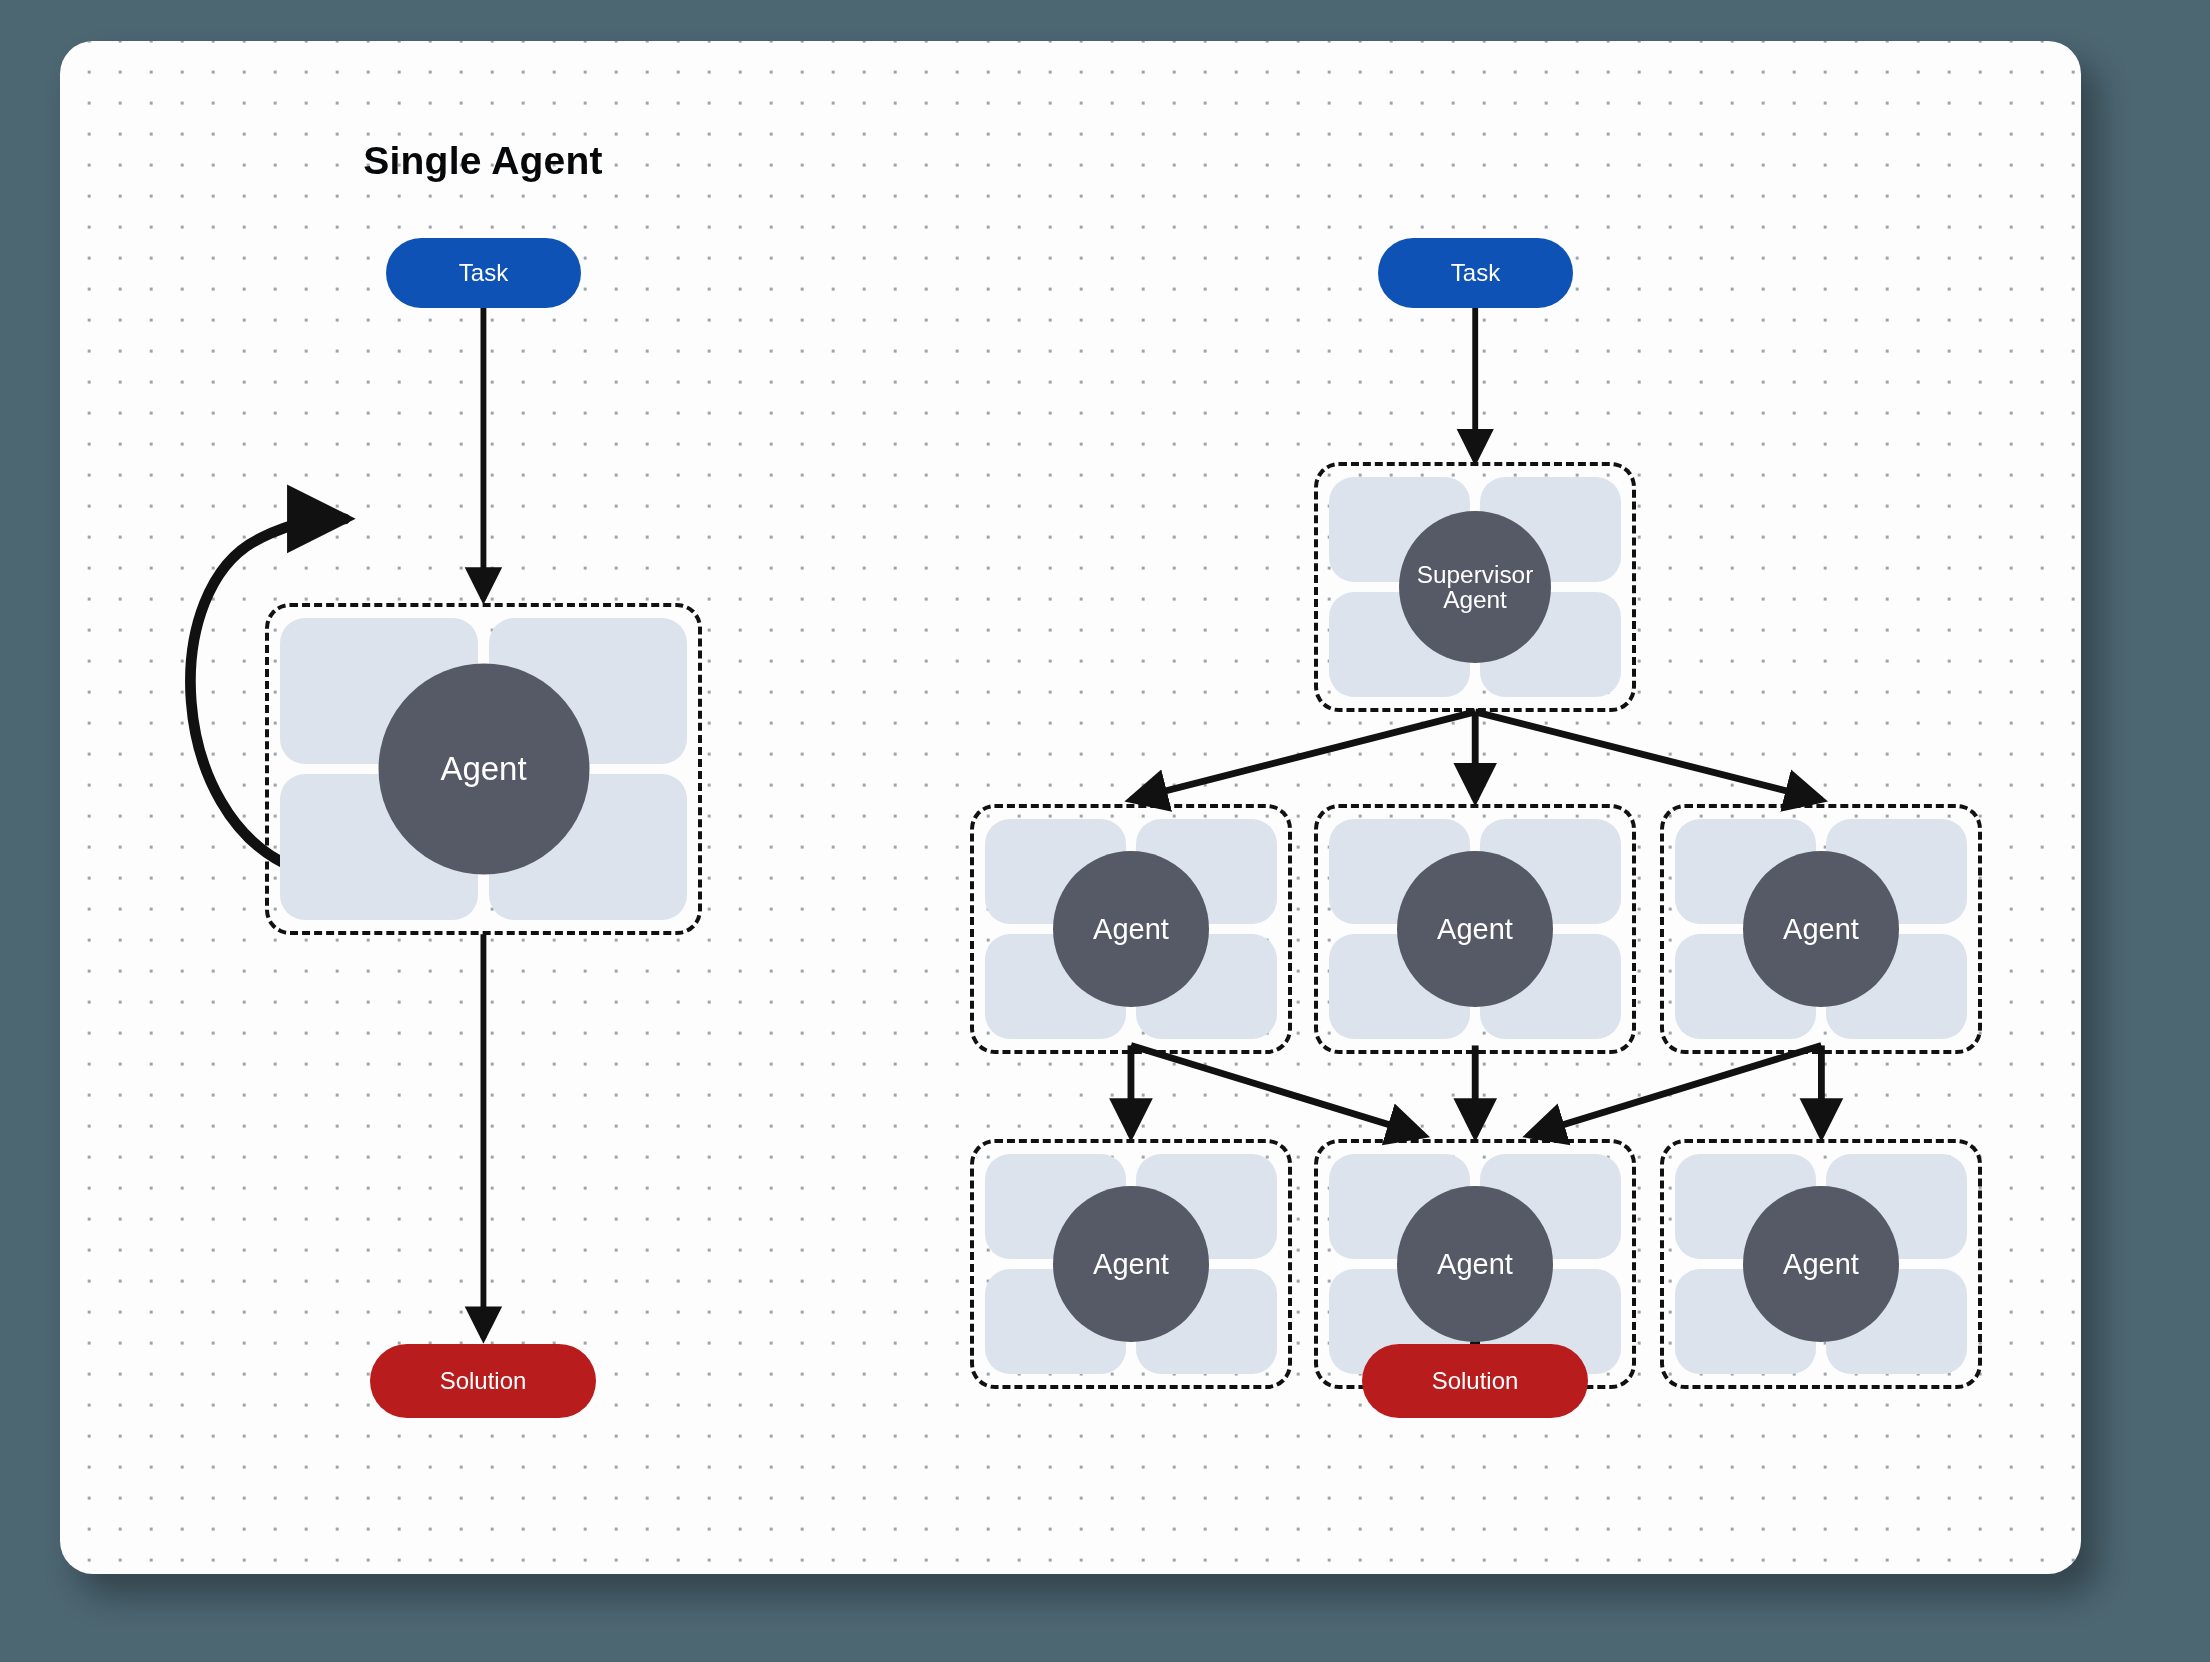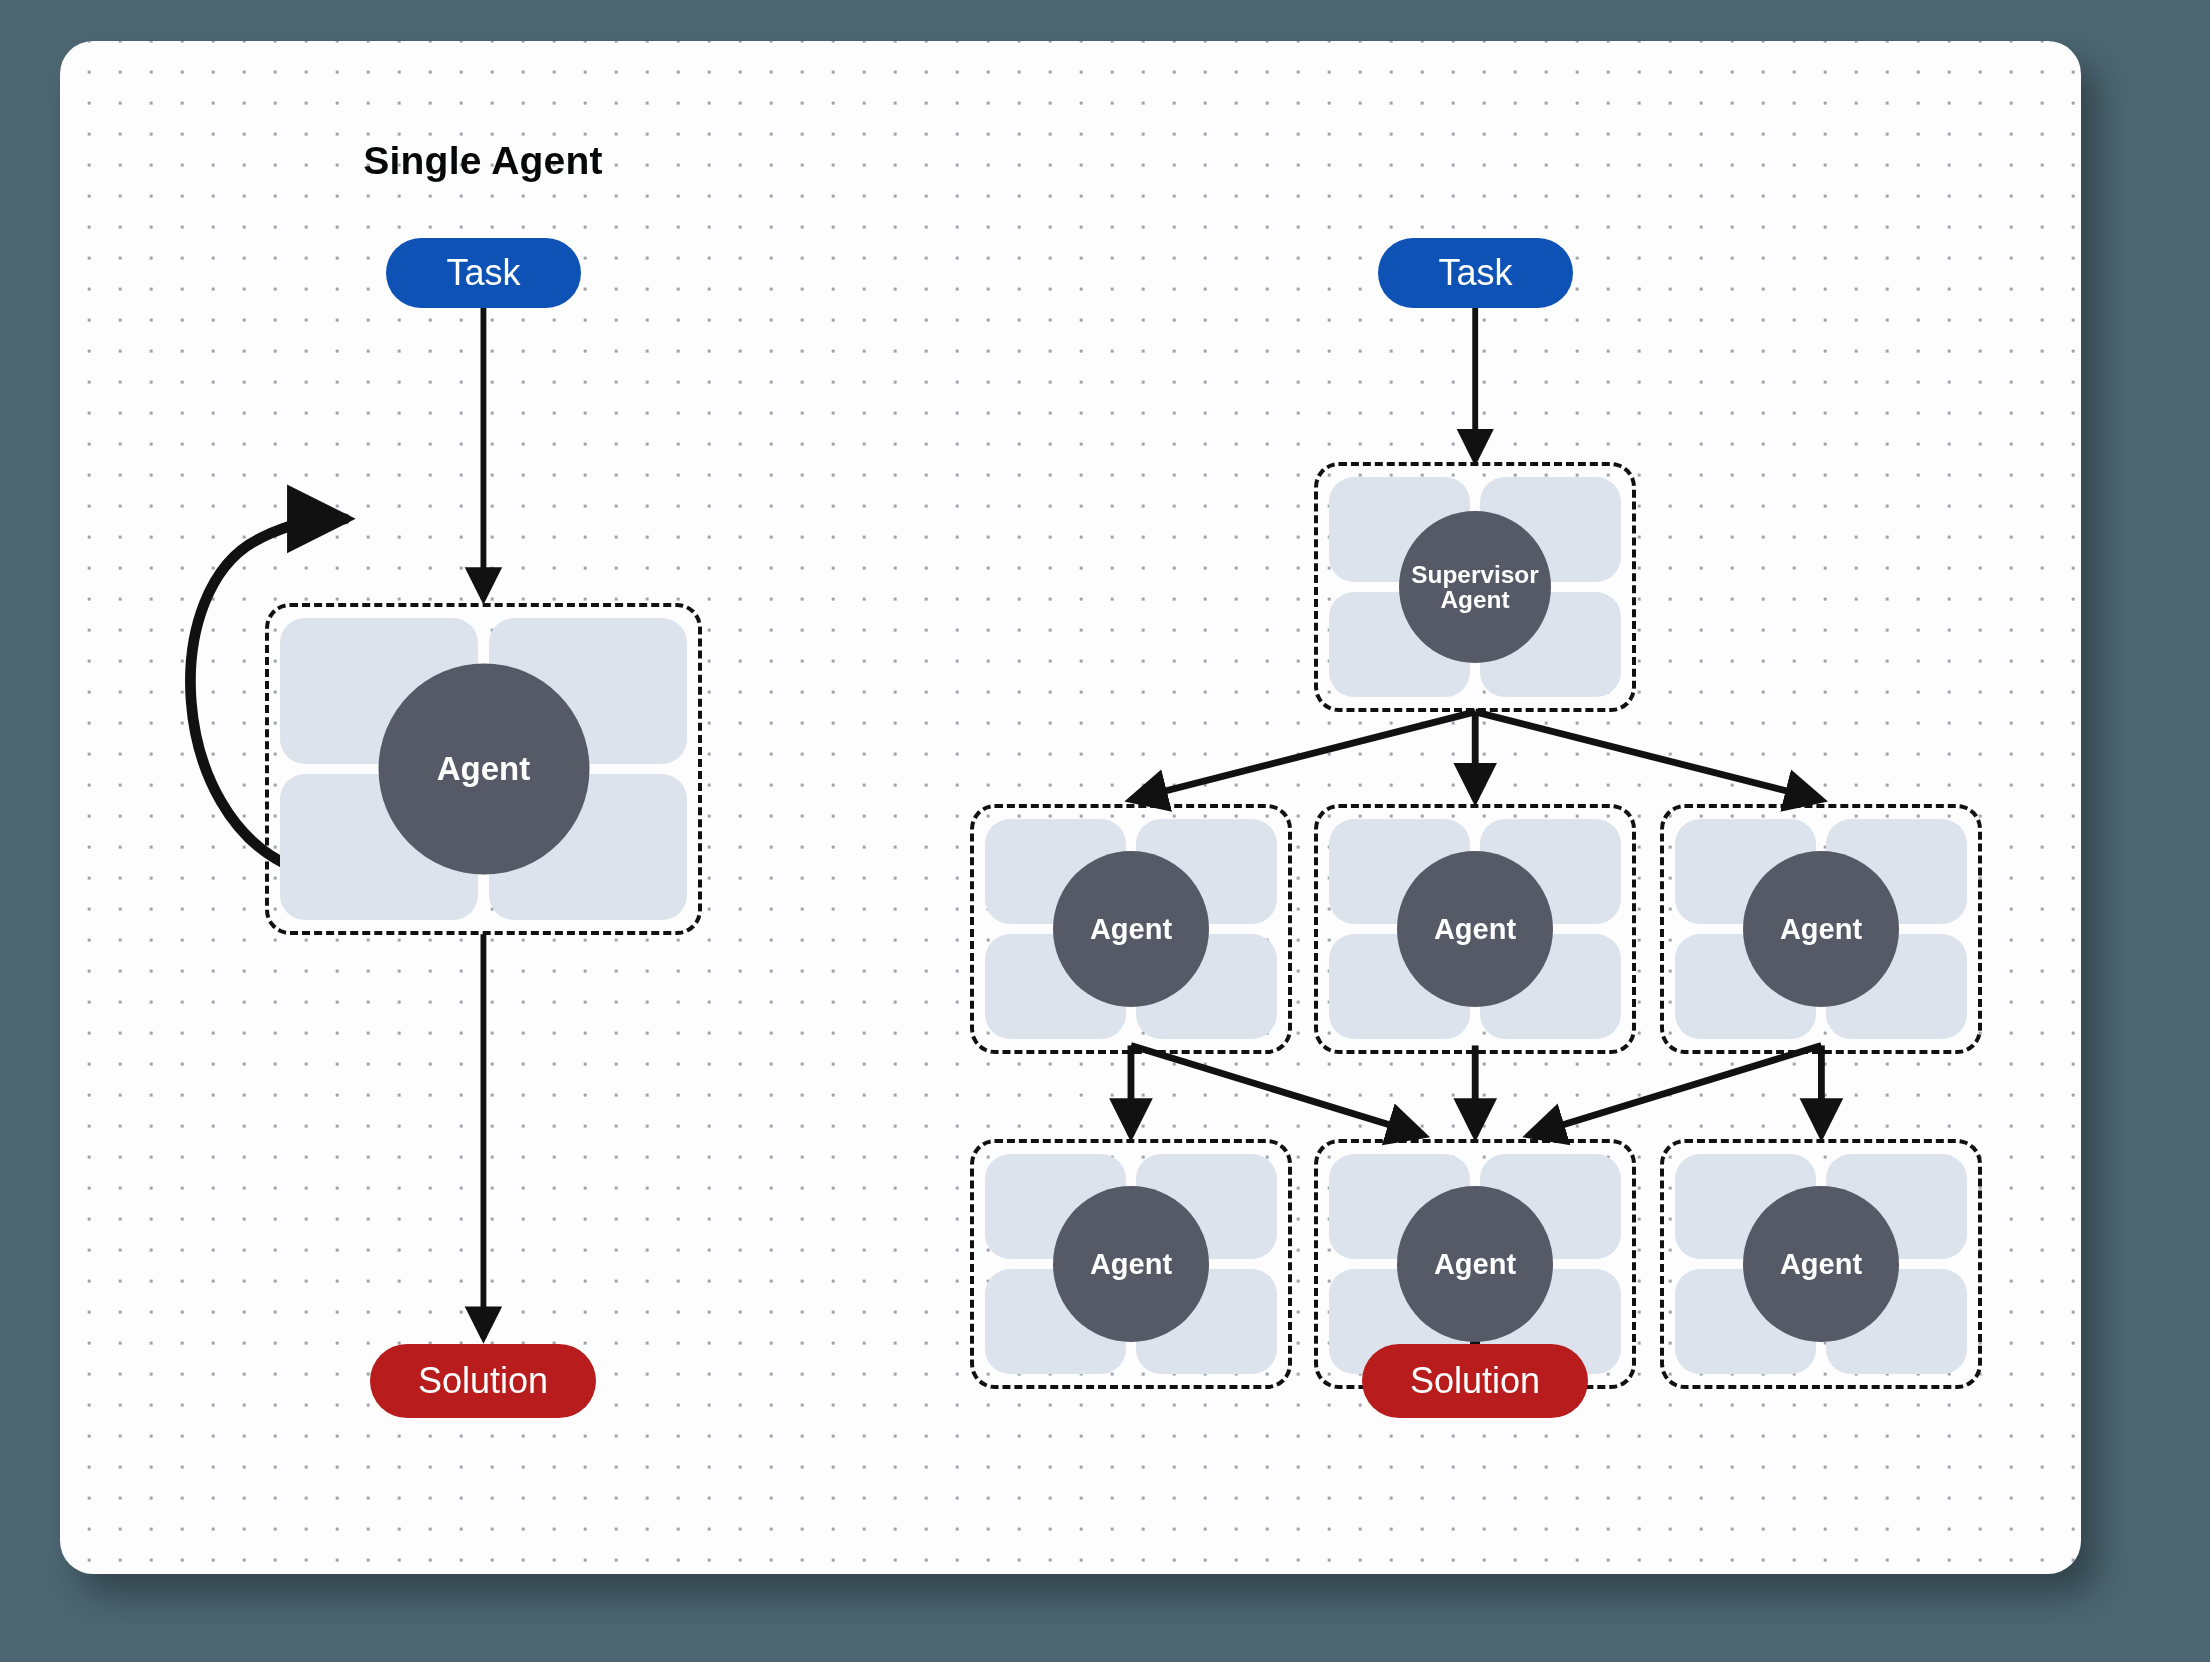--- a/index.html
+++ b/index.html
@@ -50,21 +50,21 @@
   }
 
   
   .pill {
     position: absolute;
     display: flex;
     align-items: center;
     justify-content: center;
     border-radius: 974px;
     color: #ffffff;
-    font-size: 36px;
+    font-size: 24px;
     font-weight: normal;
     white-space: nowrap;
     box-sizing: border-box;
   }
   .pill.task    { background: #0f52b5; }
   .pill.solution{ background: #b91c1c; }
 
   
   .agent-card {
     position: absolute;
@@ -89,21 +89,21 @@
     position: absolute;
     left: 50%;
     top: 50%;
     transform: translate(-50%, -50%);
     background: #565a67;
     border-radius: 50%;
     display: flex;
     align-items: center;
     justify-content: center;
     color: #ffffff;
-    font-weight: bold;
+    font-weight: normal;
     text-align: center;
     line-height: 1.04;
   }
 
   
   .agent-card.single { width: 437px; height: 332px; }
   .agent-card.single .circle { width: 211px; height: 211px; font-size: 33px; }
 
   .agent-card.sup { width: 322px; height: 250px; }
   .agent-card.sup .circle { width: 152px; height: 152px; font-size: 24.4px; }

